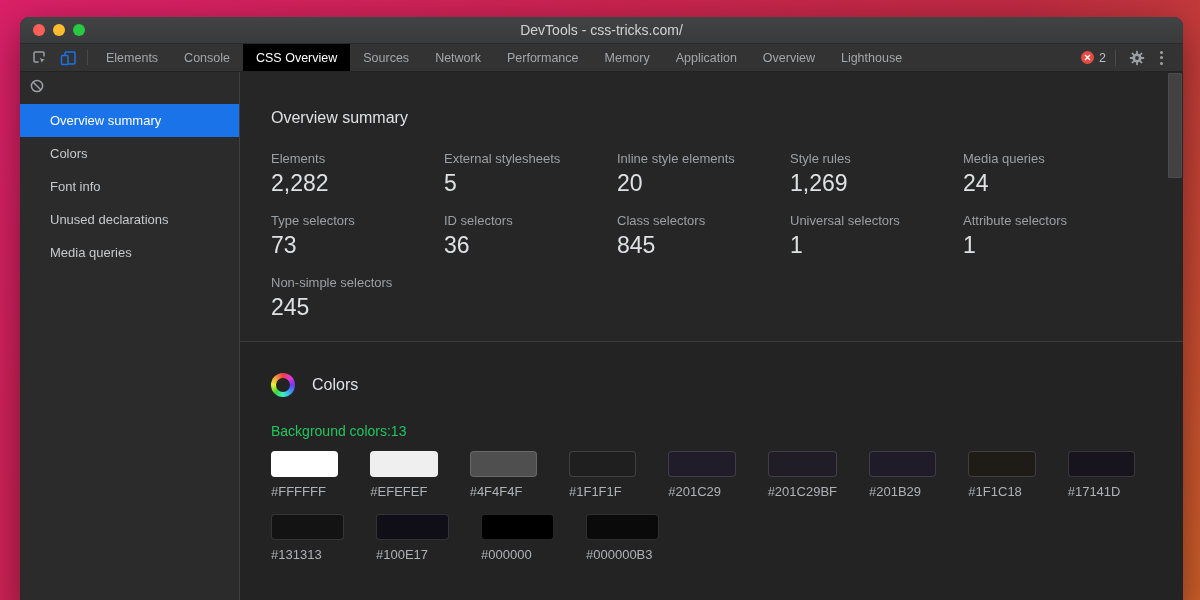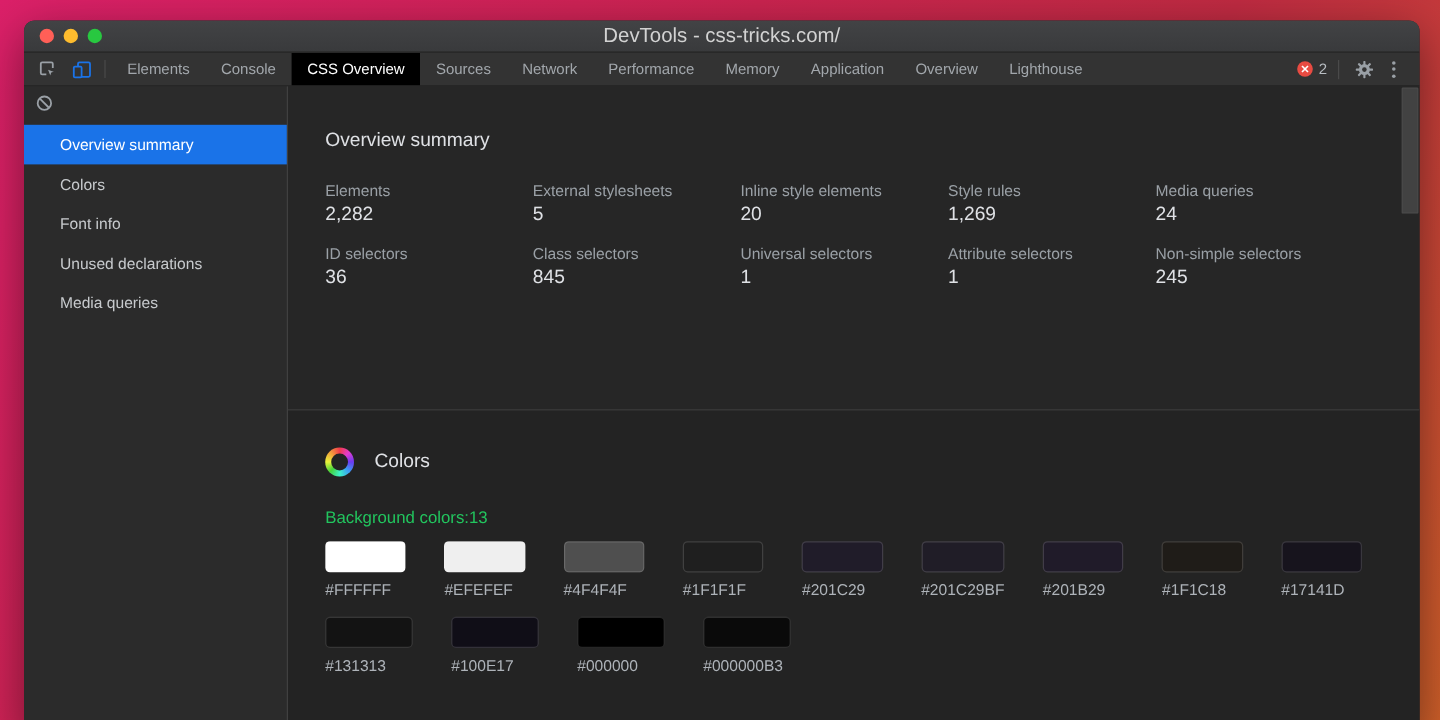--- a/index.html
+++ b/index.html
@@ -19,21 +19,21 @@
   .titlebar {
     height:27px; flex:0 0 27px; background:linear-gradient(#424345,#393a3c);
     display:flex; align-items:center; justify-content:center; position:relative;
     border-bottom:1px solid #2a2a2a;
   }
   .traffic { position:absolute; left:13px; top:0; height:100%; display:flex; align-items:center; gap:8px; }
   .light { width:12px; height:12px; border-radius:50%; }
   .light.red    { background:#ff5f57; }
   .light.yellow { background:#febc2e; }
   .light.green  { background:#28c840; }
-  .title { font-size:17px; color:#d2d2d2; }
+  .title { font-size:14px; color:#d2d2d2; }
   
   .tabbar {
     height:28px; flex:0 0 28px; background:#333333; display:flex; align-items:stretch;
     color:#a2a7ac; font-size:12.5px; border-bottom:1px solid #232323; padding-left:6px;
   }
   .toolbtn { width:28px; display:flex; align-items:center; justify-content:center; cursor:pointer; }
   .vsep { width:1px; background:#4a4a4a; margin:6px 5px; }
   .tabs { display:flex; align-items:stretch; }
   .tab { padding:0 13px; display:flex; align-items:center; white-space:nowrap; cursor:pointer; }
   .tab.active { background:#000; color:#fff; }
@@ -58,21 +58,21 @@
   }
   .side-item.selected { background:#1a73e8; color:#fff; }
   .main { flex:1; background:#262626; position:relative; display:flex; flex-direction:column; min-width:0; }
   
   .overview-section { height:269px; flex:0 0 269px; padding:37px 48px 0 31px; }
   .section-title { font-size:16px; font-weight:400; color:#dfe1e5; }
   .stats-grid {
     margin-top:24px; display:grid; grid-template-columns:repeat(5,173px); row-gap:16px;
   }
   .stat-label { font-size:13px; color:#9aa0a6; }
-  .stat-value { font-size:16px; color:#dfe1e5; margin-top:4px; }
+  .stat-value { font-size:23px; color:#dfe1e5; margin-top:4px; }
   
   .colors-section { flex:1; background:#232323; border-top:1px solid #3c3c3c; padding:31px 48px 0 31px; }
   .colors-header { display:flex; align-items:center; gap:17px; }
   .wheel {
     width:24px; height:24px; border-radius:50%; position:relative;
     background:conic-gradient(from 0deg,#f23b4b,#e33bd0,#6a3bf2,#3b9df2,#3bf2c8,#44d23c,#e8f23b,#f2a03b,#f23b4b);
   }
   .wheel::after { content:""; position:absolute; inset:5px; border-radius:50%; background:#232323; }
   .group-label { margin-top:26px; font-size:14px; color:#22c55e; }
   .swatch-row { display:flex; gap:32px; margin-top:12px; }
@@ -203,20 +203,24 @@
           </div>
           <div class="stat">
             <div class="stat-label">Style rules</div>
             <div class="stat-value">1,269</div>
           </div>
           <div class="stat">
             <div class="stat-label">Media queries</div>
             <div class="stat-value">24</div>
           </div>
           <div class="stat">
+            <div class="stat-label">Type selectors</div>
+            <div class="stat-value">73</div>
+          </div>
+          <div class="stat">
             <div class="stat-label">ID selectors</div>
             <div class="stat-value">36</div>
           </div>
           <div class="stat">
             <div class="stat-label">Class selectors</div>
             <div class="stat-value">845</div>
           </div>
           <div class="stat">
             <div class="stat-label">Universal selectors</div>
             <div class="stat-value">1</div>

